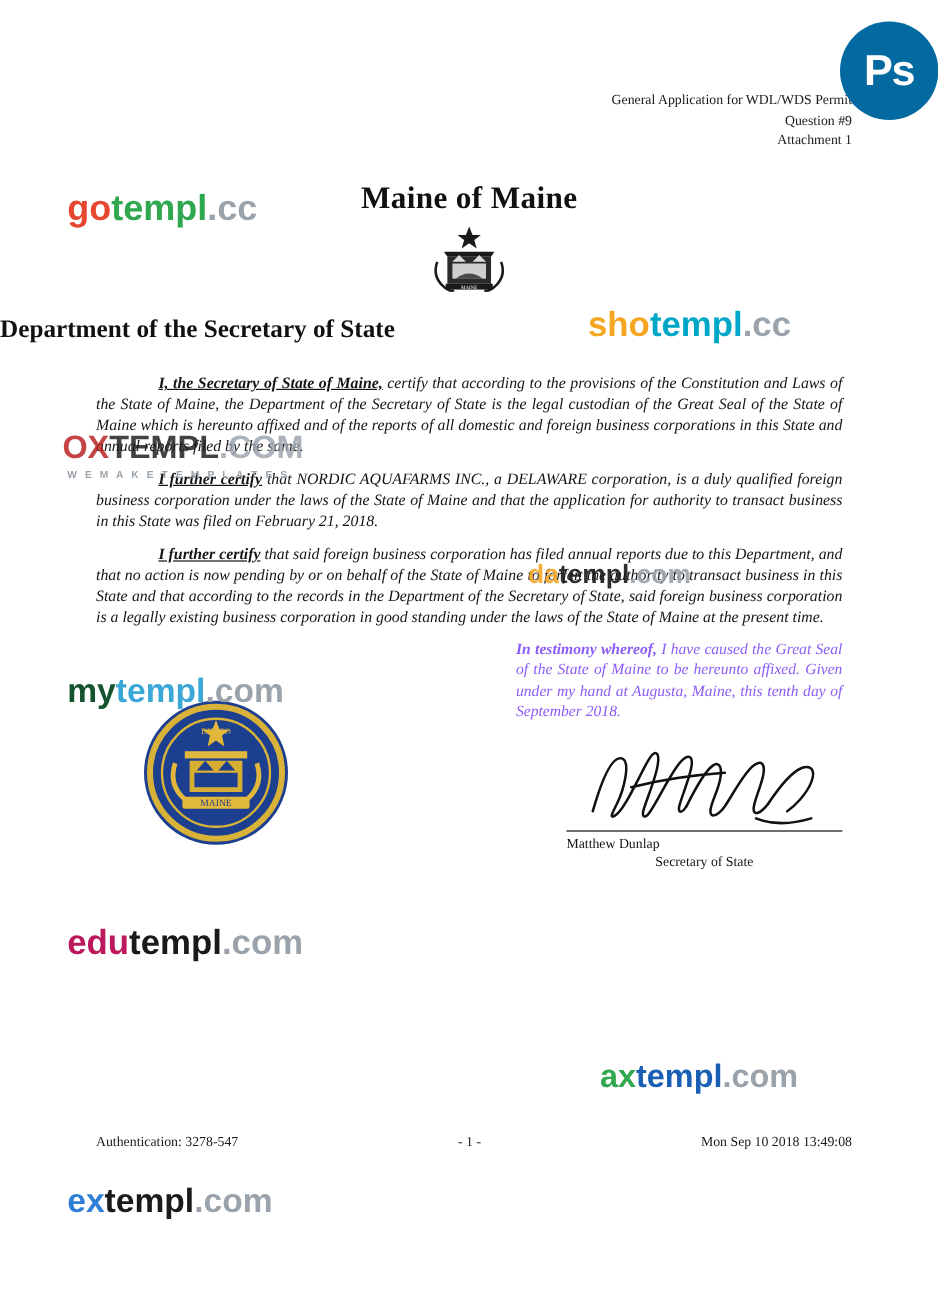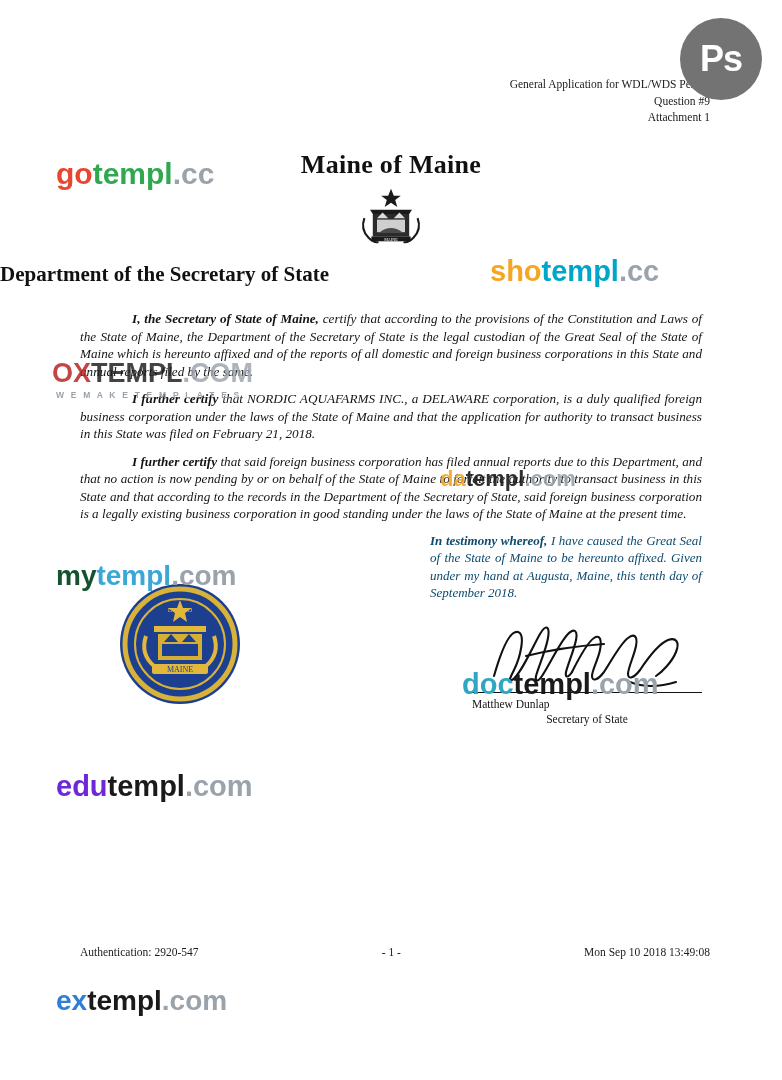--- a/index.html
+++ b/index.html
@@ -31,26 +31,26 @@
     text-align: right;
     font-family: "Liberation Serif", serif;
     font-size: 11.5px;
     color: #1a1a1a;
     line-height: 1.45;
   }
 
   
   .ps-badge {
     position: absolute;
-    right: 20px;
+    right: 0;
     top: 18px;
     width: 82px;
     height: 82px;
     border-radius: 50%;
-    background: #737373;
+    background: #0369a1;
     display: flex;
     align-items: center;
     justify-content: center;
     color: #ffffff;
     font-family: "Liberation Sans", sans-serif;
     font-size: 36px;
     font-weight: bold;
     letter-spacing: -1px;
     z-index: 40;
   }
@@ -101,32 +101,33 @@
     font-style: italic;
     text-align: justify;
   }
   .body-text p {
     margin: 0 0 10px 0;
     text-indent: 52px;
   }
   .body-text b {
     font-weight: bold;
     font-style: italic;
+    text-decoration: underline;
   }
 
   
   .testimony {
     position: absolute;
     left: 430px;
     width: 272px;
     top: 532px;
     font-family: "Liberation Serif", serif;
     font-size: 13px;
     line-height: 1.33;
-    color: #0c4a6e;
+    color: #8b5cf6;
     font-style: italic;
     text-align: justify;
   }
   .testimony b { font-weight: bold; }
 
   
   .seal-big {
     position: absolute;
     left: 118px;
     top: 582px;
@@ -324,21 +325,21 @@
         <path d="M46 44 C70 38 96 34 124 32"></path>
         <path d="M150 70 C160 74 176 76 196 70"></path>
       </g>
     </svg>
     <div class="sig-line"></div>
     <div class="sig-name">Matthew Dunlap</div>
     <div class="sig-role">Secretary of State</div>
   </div>
 
   <div class="footer">
-    <div>Authentication: 2920-547</div>
+    <div>Authentication: 3278-547</div>
     <div class="center">- 1 -</div>
     <div>Mon Sep 10 2018 13:49:08</div>
   </div>
 
   <div class="wm wm-gotempl">
     <span class="wm-bold" style="color:#e8472f">go</span><span class="wm-bold" style="color:#2fa84f">templ</span><span style="color:#9aa3ab">.cc</span>
   </div>
 
   <div class="wm wm-shotempl">
     <span class="wm-bold" style="color:#f5a623">sho</span><span class="wm-bold" style="color:#00a6c7">templ</span><span style="color:#9aa3ab">.cc</span>
@@ -350,26 +351,26 @@
   <div class="wm wm-oxtempl-sub">W E   M A K E   T E M P L A T E S</div>
 
   <div class="wm wm-datempl">
     <span class="wm-bold" style="color:#f5a623">da</span><span class="wm-bold" style="color:#1a1a1a">templ</span><span style="color:#9aa3ab">.com</span>
   </div>
 
   <div class="wm wm-mytempl">
     <span class="wm-bold" style="color:#14532d">my</span><span class="wm-bold" style="color:#3aa7d6">templ</span><span style="color:#9aa3ab">.com</span>
   </div>
 
-  <div class="wm wm-doctempl">
-    <span class="wm-bold" style="color:#2fa7c4">doc</span><span class="wm-bold" style="color:#1a1a1a">templ</span><span style="color:#9aa3ab">.com</span>
-  </div>
 
   <div class="wm wm-edutempl">
-    <span class="wm-bold" style="color:#6d28d9">edu</span><span class="wm-bold" style="color:#1a1a1a">templ</span><span style="color:#9aa3ab">.com</span>
-  </div>
-
+    <span class="wm-bold" style="color:#be185d">edu</span><span class="wm-bold" style="color:#1a1a1a">templ</span><span style="color:#9aa3ab">.com</span>
+  </div>
+
+  <div class="wm wm-axtempl">
+    <span class="wm-bold" style="color:#2fa84f">ax</span><span class="wm-bold" style="color:#1a5fb4">templ</span><span style="color:#9aa3ab">.com</span>
+  </div>
 
   <div class="wm wm-extempl">
     <span class="wm-bold" style="color:#2f7fd6">ex</span><span class="wm-bold" style="color:#1a1a1a">templ</span><span style="color:#9aa3ab">.com</span>
   </div>
 
 </div>
 
 </body></html>

